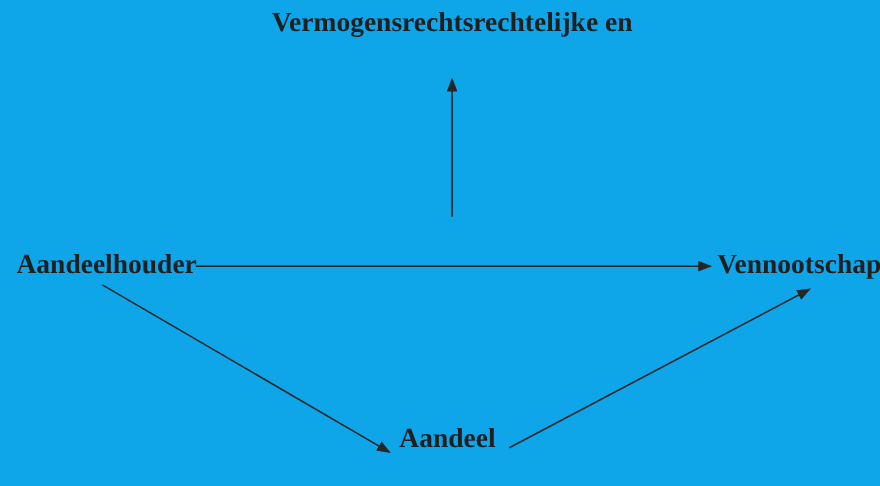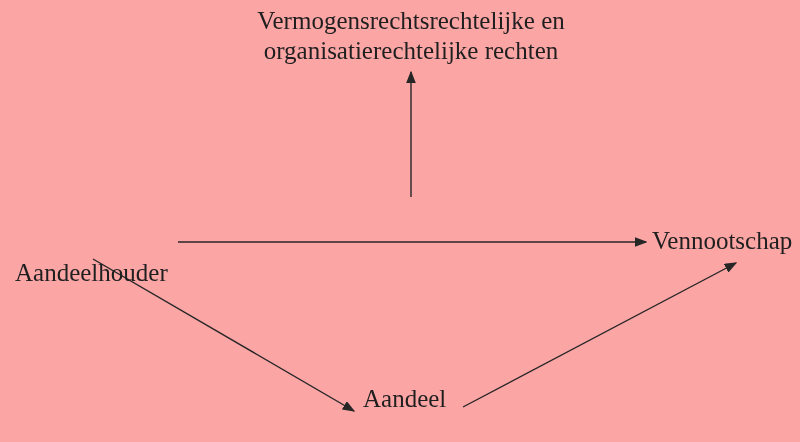--- a/index.html
+++ b/index.html
@@ -4,24 +4,25 @@
 <style>
   html, body {
     margin: 0;
     padding: 0;
     background: #ffffff;
   }
   .canvas {
     position: relative;
     width: 800px;
     height: 442px;
-    background: #fca5a5;
+    background: #0ea5e9;
     font-family: "Liberation Serif", "DejaVu Serif", serif;
     color: #1f1f1f;
     overflow: hidden;
+    font-weight: bold;
   }
   .node {
     position: absolute;
     font-size: 25px;
     line-height: 30px;
     white-space: nowrap;
     color: #1f1f1f;
   }
   .node.centered {
     transform: translateX(-50%);
@@ -51,23 +52,22 @@
       </marker>
     </defs>
     <line x1="411" y1="197" x2="411" y2="72" marker-end="url(#arrowhead)"></line>
     <line x1="178" y1="242" x2="646" y2="242" marker-end="url(#arrowhead)"></line>
     <line x1="93" y1="259" x2="354" y2="411" marker-end="url(#arrowhead)"></line>
     <line x1="463" y1="407" x2="736" y2="263" marker-end="url(#arrowhead)"></line>
   </svg>
 
   <div class="node centered" style="left:411px; top:6px;">
     <div>Vermogensrechtsrechtelijke en</div>
-    <div>organisatierechtelijke rechten</div>
   </div>
 
 
-  <div class="node" style="left:15px; top:226px;margin-top:32px;">Aandeelhouder</div>
+  <div class="node" style="left:15px; top:226px;">Aandeelhouder</div>
 
   <div class="node" style="left:652px; top:226px;">Vennootschap</div>
 
   <div class="node" style="left:363px; top:384px;">Aandeel</div>
 
 </div>
 
 </body></html>

